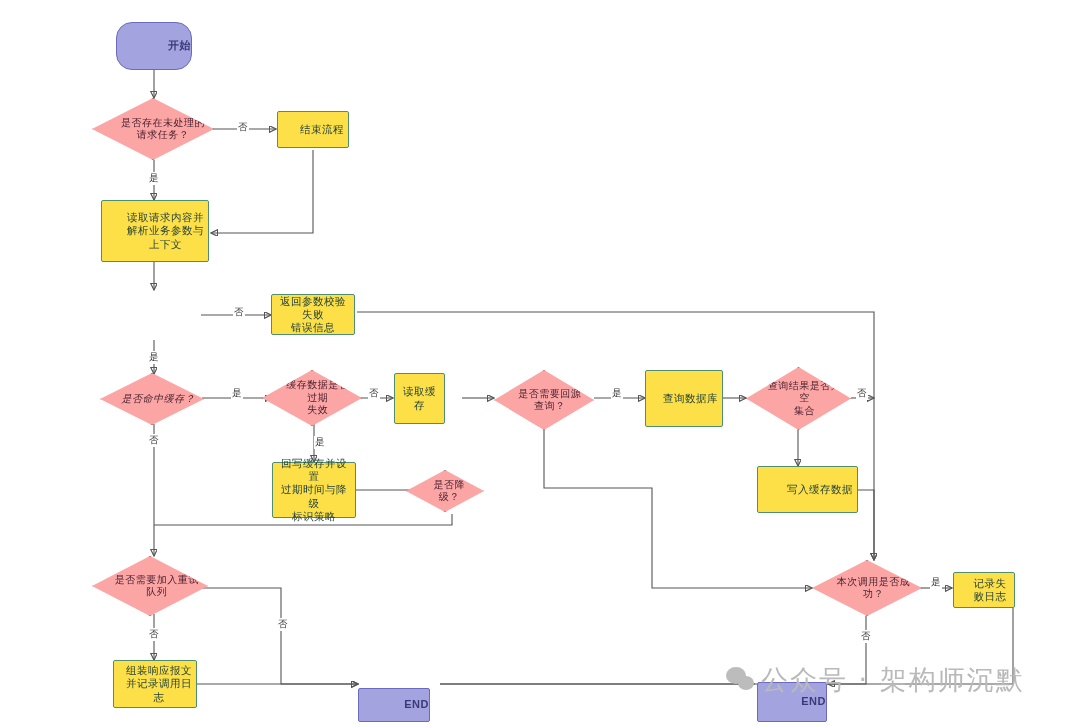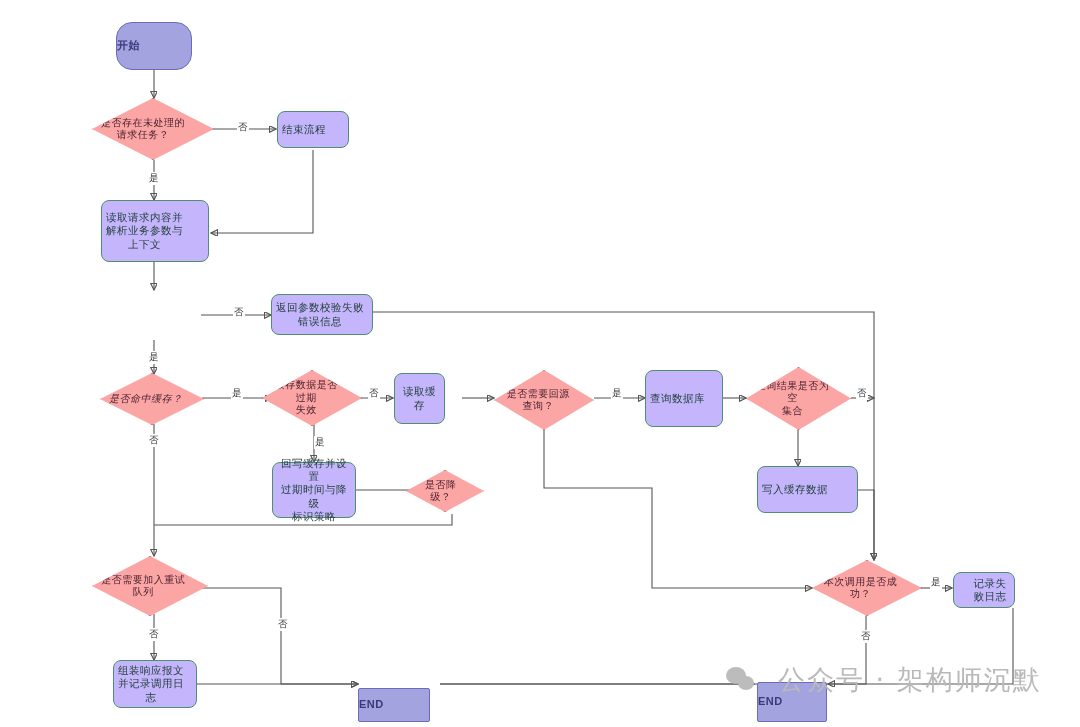--- a/index.html
+++ b/index.html
@@ -4,49 +4,49 @@
 <style>
   html,body{margin:0;padding:0;}
   body{
     width:1080px;height:727px;background:#ffffff;
     font-family:"Liberation Sans","DejaVu Sans",sans-serif;
     position:relative;overflow:hidden;
   }
   #canvas{position:absolute;left:0;top:0;width:1080px;height:727px;}
   .node{
     position:absolute;box-sizing:border-box;
-    display:flex;align-items:center;justify-content:flex-start;
+    display:flex;align-items:center;justify-content:flex-end;
     text-align:center;line-height:1.25;
     color:#2b2b4a;letter-spacing:.5px;
     filter:blur(.45px);
   }
   .terminal{
     background:#a3a3e0;border:1.4px solid #6b6bbd;border-radius:16px;
     font-size:11px;font-weight:600;color:#3a3a7a;
   }
   .terminal.sq{border-radius:2px;margin-top:20px;}
   .process{
-    background:#c4b5fd;border:1.5px solid #4f8f6d;border-radius:8px;
+    background:#fde047;border:1.5px solid #4f8f6d;border-radius:2px;
     font-size:10.5px;color:#23403a;padding:3px 4px;
   }
   .decision{
     background:#fca5a5;border:1.5px solid #c4545f;
     font-size:10px;color:#4a2230;padding:0 8px;
     clip-path:polygon(50% 0%,100% 50%,50% 100%,0% 50%);
   }
   .decision .dtxt{max-width:86%;}
   .elabel{
     position:absolute;font-size:9.5px;color:#333;background:#fff;
     padding:0 1px;filter:blur(.4px);
   }
   svg.lines{position:absolute;left:0;top:0;width:1080px;height:727px;pointer-events:none;}
   svg.lines path,svg.lines line{stroke:#555;stroke-width:1.1;fill:none;}
   .wm{
     position:absolute;left:726px;top:662px;
-    display:flex;align-items:center;gap:22px;
+    display:flex;align-items:center;gap:5px;
     font-size:27px;color:#b9b9b9;font-weight:500;
     letter-spacing:2px;white-space:nowrap;
     font-family:"DejaVu Sans",sans-serif;
   }
   .wm-logo{
     width:30px;height:26px;flex:0 0 auto;position:relative;
   }
   .wm-logo .b1,.wm-logo .b2{
     position:absolute;background:#bcbcbc;border-radius:50%;
   }
@@ -132,21 +132,21 @@
 
   <div class="node process" style="left:277px;top:111px;width:72px;height:37px;">
     <span>结束流程</span>
   </div>
 
   <div class="node process" style="left:101px;top:200px;width:108px;height:62px;">
     <span>读取请求内容并<br>解析业务参数与<br>上下文</span>
   </div>
 
 
-  <div class="node process" style="left:271px;top:294px;width:102px;height:41px;">
+  <div class="node process" style="left:271px;top:294px;width:84px;height:41px;">
     <span>返回参数校验失败<br>错误信息</span>
   </div>
 
   <div class="node decision" style="left:100px;top:373px;width:104px;height:52px;font-style:italic;">
     <span class="dtxt">是否命中缓存？</span>
   </div>
 
   <div class="node decision" style="left:262px;top:370px;width:100px;height:56px;">
     <span class="dtxt">缓存数据是否过期<br>失效</span>
   </div>

